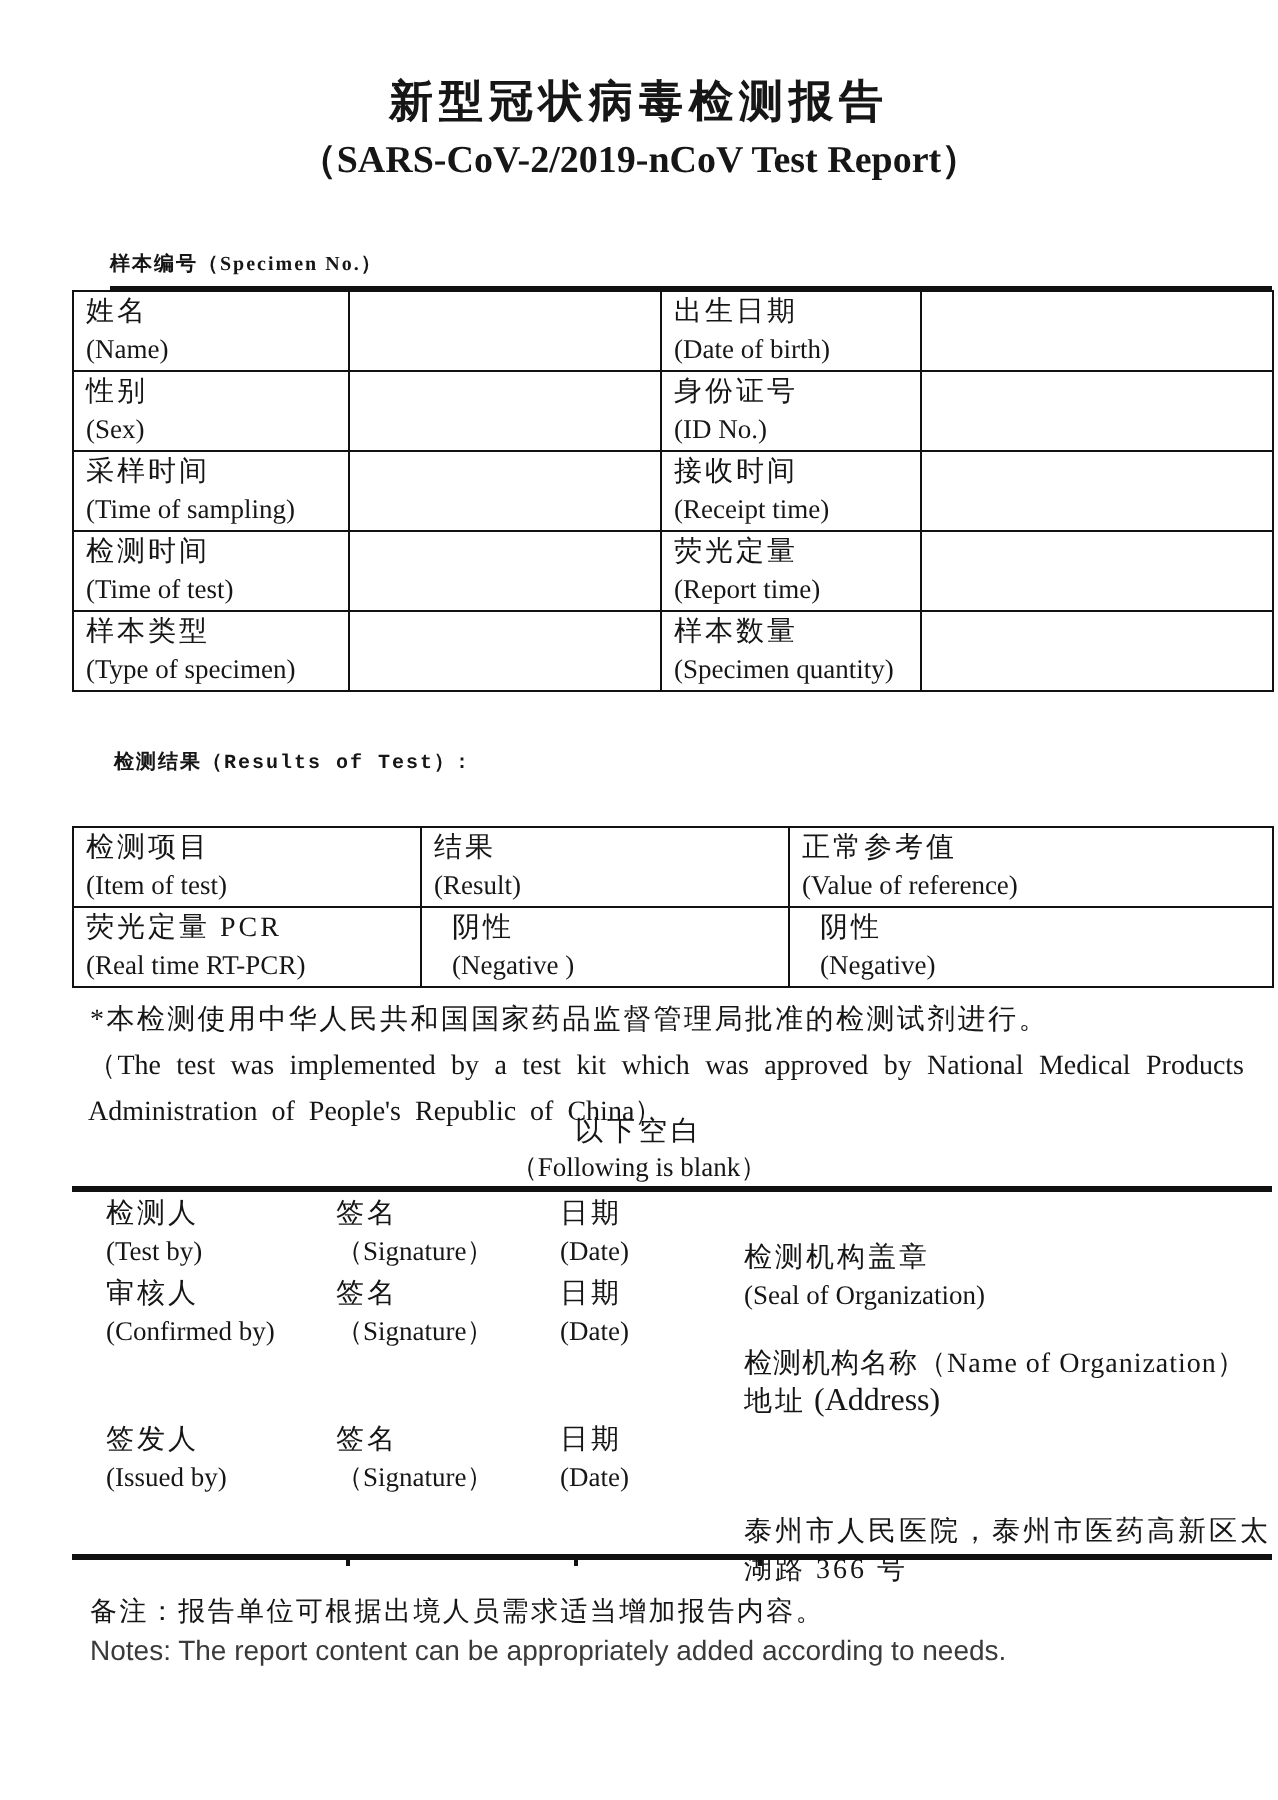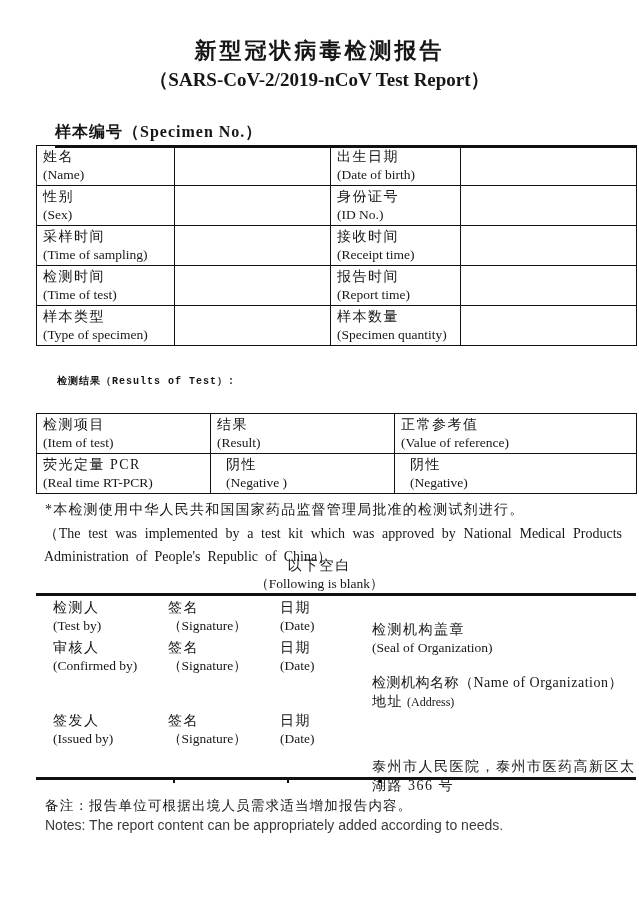--- a/index.html
+++ b/index.html
@@ -13,21 +13,21 @@
     font-size:22px; font-weight:bold; letter-spacing:3px;
   }
   .title-en {
     position:absolute; top:67px; left:0; width:100%; text-align:center;
     font-size:19px; font-weight:bold;
   }
   .specimen-row {
     position:absolute; top:122px; left:55px; width:581px;
     border-bottom:2px solid #111; padding-bottom:3px;
   }
-  .specimen-row .lbl { font-size:16px; font-weight:bold; letter-spacing:1px; }
+  .specimen-row .lbl { font-size:10px; font-weight:bold; letter-spacing:1px; }
 
   table.grid { border-collapse:collapse; table-layout:fixed; }
   table.grid td { border:1.5px solid #111; vertical-align:middle; padding:1px 4px 1px 6px; overflow:hidden; }
 
   .info-table { position:absolute; top:145px; left:36px; width:600px; }
   .info-table td { height:37px; }
 
   .zh { font-size:14px; letter-spacing:1.5px; line-height:19px; white-space:nowrap; }
   .en { font-size:13.5px; line-height:18px; white-space:nowrap; }
 
@@ -50,21 +50,21 @@
   .rule { position:absolute; left:36px; width:600px; height:2.5px; background:#111; }
   .rule-top { top:593px; }
   .rule-bottom { top:777px; }
   .tick { position:absolute; width:1.5px; height:4px; background:#111; top:779px; }
 
   .sig-area { position:absolute; top:598px; left:36px; width:600px; height:179px; }
   .sig-cell { position:absolute; }
   .sig-right { position:absolute; left:336px; }
   .addr-zh-text { font-size:14px; letter-spacing:1.5px; line-height:19px; white-space:normal; }
   .addr-en-text { font-size:13.5px; line-height:17px; white-space:normal; }
-  .addr-sub { font-size:12px; }
+  .addr-sub { font-size:16px; }
 
   .footer-zh { position:absolute; top:797px; left:45px; font-size:13.5px; letter-spacing:1.2px; }
   .footer-en {
     position:absolute; top:817px; left:45px; font-size:14px; color:#3a3a3a;
     font-family:"Liberation Sans","DejaVu Sans",sans-serif;
   }
 </style>
 </head>
 <body>
 
@@ -122,21 +122,21 @@
         </td>
         <td></td>
       </tr>
       <tr>
         <td>
           <div class="zh">检测时间</div>
           <div class="en">(Time of test)</div>
         </td>
         <td></td>
         <td>
-          <div class="zh">报告时间</div>
+          <div class="zh">荧光定量</div>
           <div class="en">(Report time)</div>
         </td>
         <td></td>
       </tr>
       <tr>
         <td>
           <div class="zh">样本类型</div>
           <div class="en">(Type of specimen)</div>
         </td>
         <td></td>

